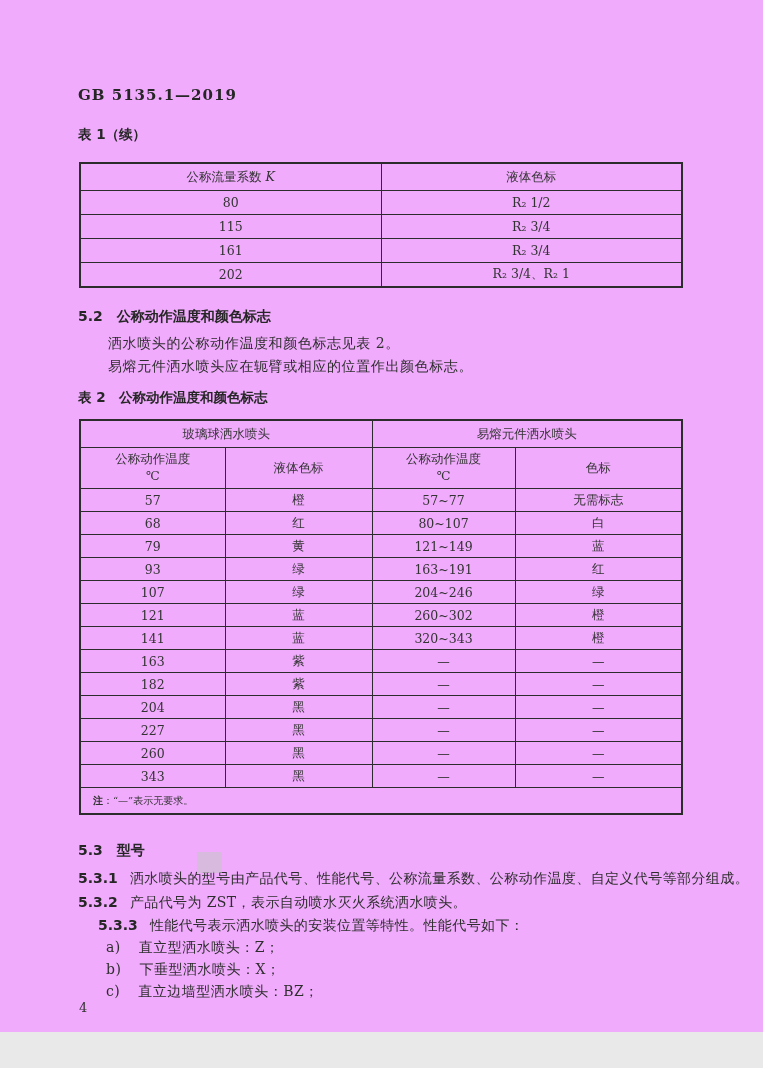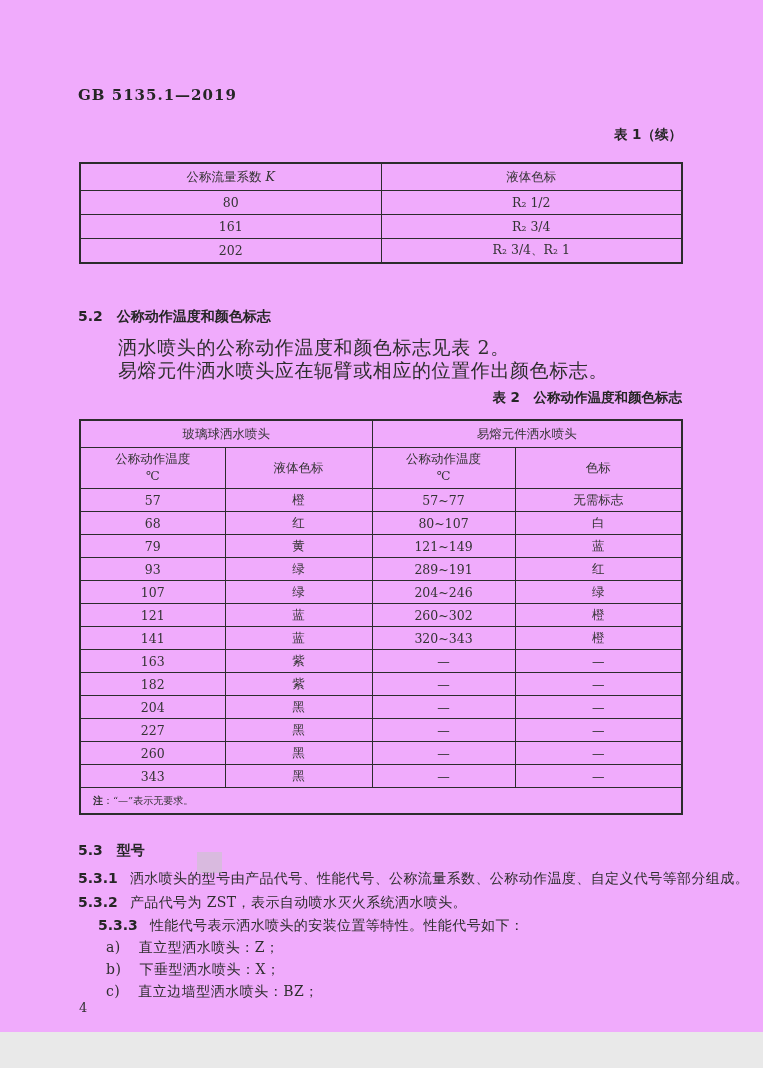--- a/index.html
+++ b/index.html
@@ -16,21 +16,21 @@
   .abs { position:absolute; }
 
   .doc-number {
     top:86px; left:78px;
     font-weight:bold; font-size:15px; letter-spacing:1px;
     color:#262626;
   }
 
   .tbl-caption {
     left:78px; width:604px;
-    text-align:right;
+    text-align:left;
     font-family:"DejaVu Sans", sans-serif;
     font-weight:bold; font-size:13.5px;
     color:#262626;
   }
   .cap1 { top:126px; }
   .cap2 { top:389px; }
 
   table {
     border-collapse:collapse;
     table-layout:fixed;
@@ -62,23 +62,22 @@
     left:78px;
     font-family:"DejaVu Sans", sans-serif;
     font-weight:bold; font-size:14px; color:#262626;
     display:flex; gap:14px;
   }
   .h52 { top:308px; }
   .h53 { top:842px; }
 
   .para {
     left:108px; width:560px;
-    font-size:19px; letter-spacing:0.6px; color:#2e2e2e;
+    font-size:14px; letter-spacing:0.6px; color:#2e2e2e;
     white-space:nowrap;
-    margin-left:10px;
   }
   .p1 { top:335px; }
   .p2 { top:358px; }
 
   .clause {
     left:78px; width:620px;
     display:flex; gap:12px;
     font-size:14px; color:#2e2e2e;
     white-space:nowrap;
   }
@@ -130,20 +129,24 @@
     <tbody>
       <tr>
         <td class="hdr">
           <span>公称流量系数 </span><span class="ital">K</span>
         </td>
         <td class="hdr">液体色标</td>
       </tr>
       <tr>
         <td class="cell">80</td>
         <td class="cell">R₂ 1/2</td>
+      </tr>
+      <tr>
+        <td class="cell">115</td>
+        <td class="cell">R₂ 3/4</td>
       </tr>
       <tr>
         <td class="cell">161</td>
         <td class="cell">R₂ 3/4</td>
       </tr>
       <tr>
         <td class="cell">202</td>
         <td class="cell">R₂ 3/4、R₂ 1</td>
       </tr>
     </tbody>
@@ -197,21 +200,21 @@
       </tr>
       <tr>
         <td class="cell">79</td>
         <td class="cell">黄</td>
         <td class="cell">121~149</td>
         <td class="cell">蓝</td>
       </tr>
       <tr>
         <td class="cell">93</td>
         <td class="cell">绿</td>
-        <td class="cell">289~191</td>
+        <td class="cell">163~191</td>
         <td class="cell">红</td>
       </tr>
       <tr>
         <td class="cell">107</td>
         <td class="cell">绿</td>
         <td class="cell">204~246</td>
         <td class="cell">绿</td>
       </tr>
       <tr>
         <td class="cell">121</td>

